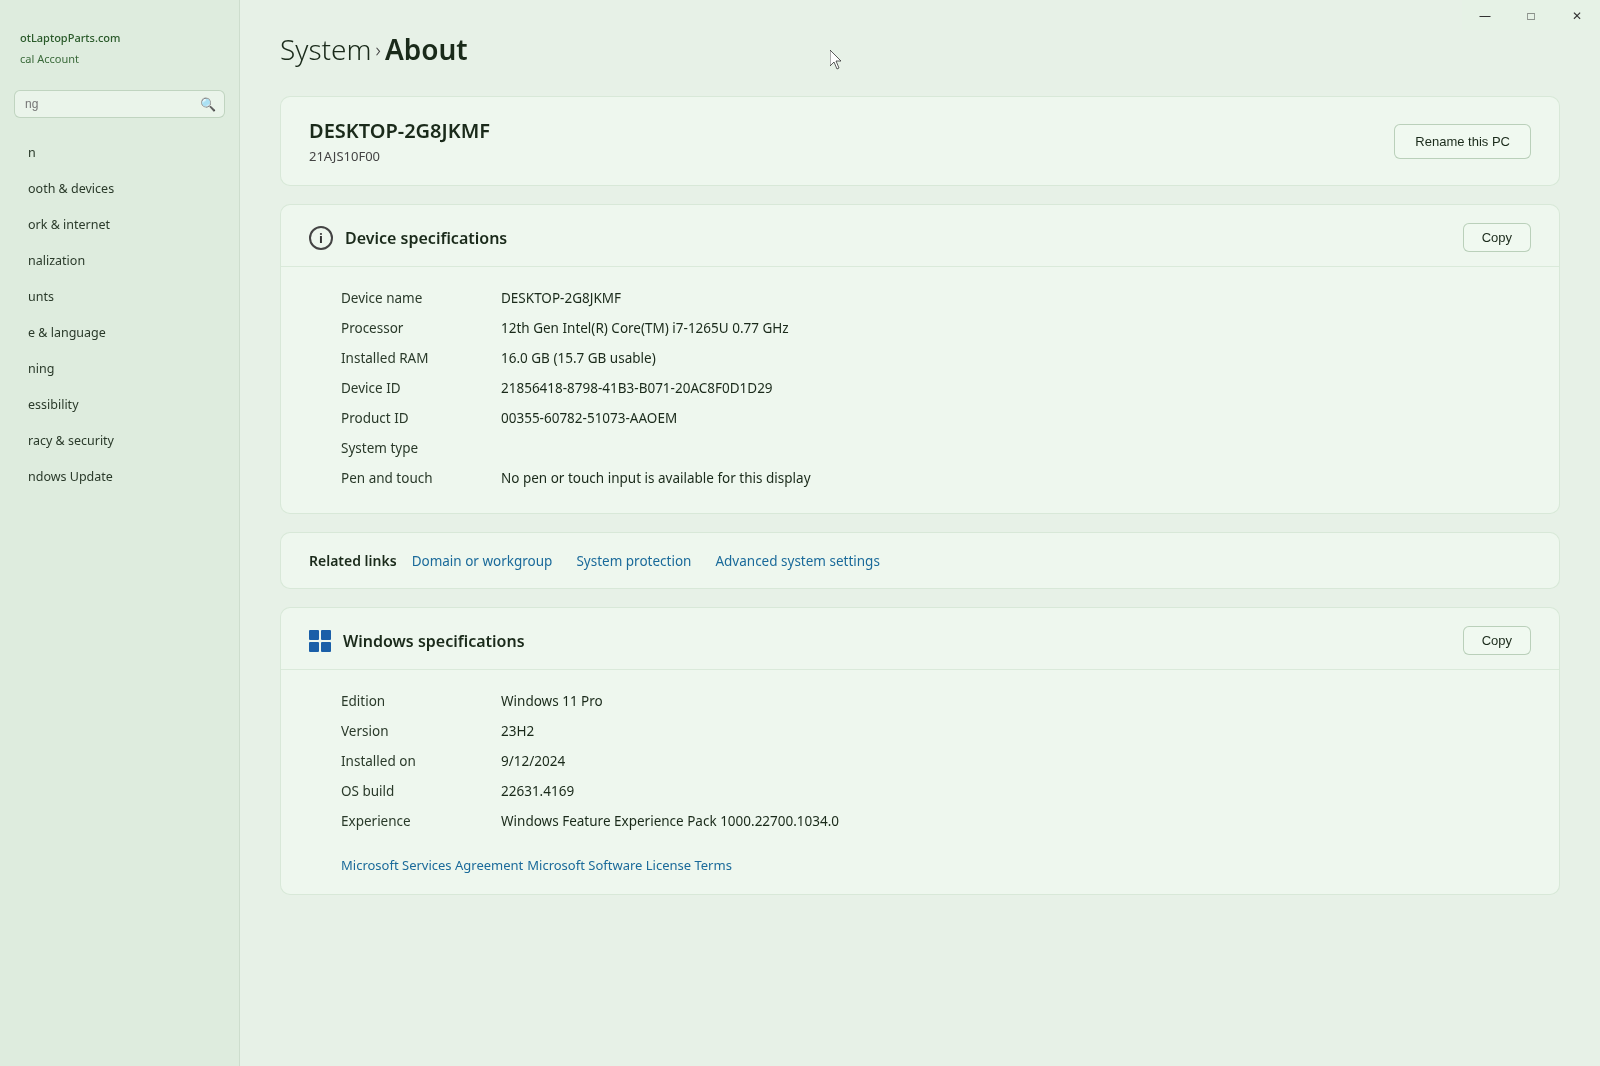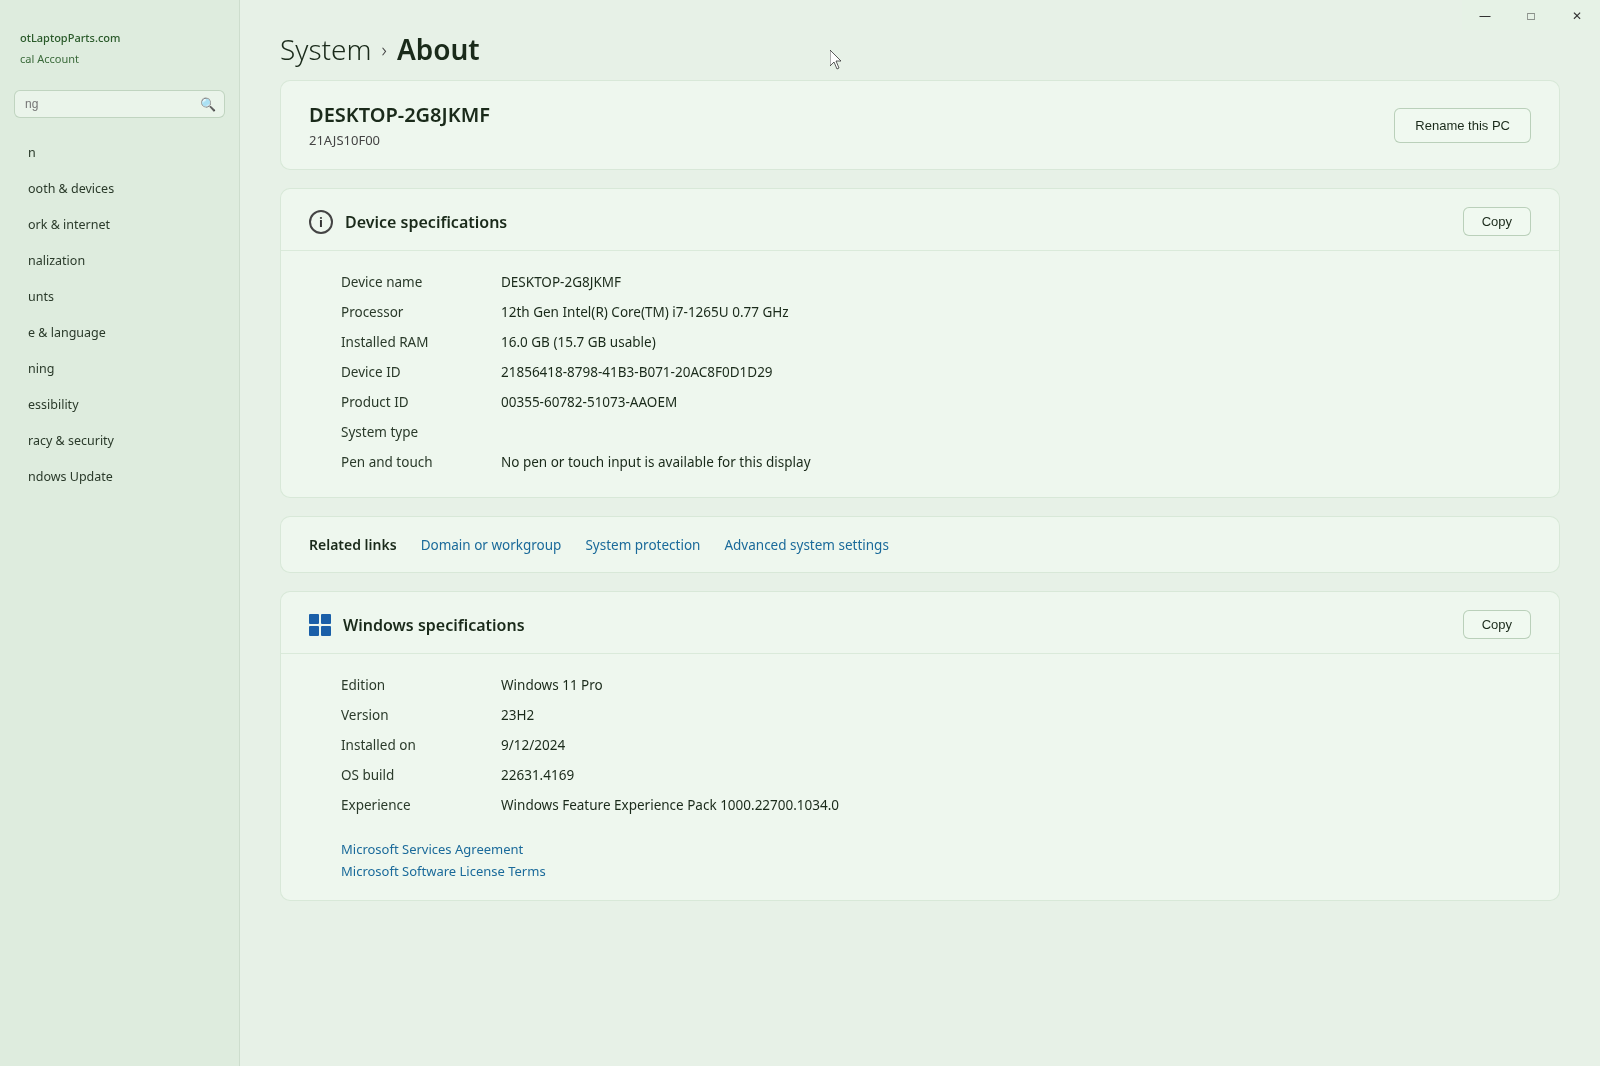--- a/index.html
+++ b/index.html
@@ -71,22 +71,22 @@
       flex: 1;
       overflow-y: auto;
       padding: 30px 40px 30px 40px;
       background: rgba(230,242,230,0.6);
     }
 
     
     .page-title {
       display: flex;
       align-items: center;
-      gap: 10px;
-      margin-bottom: 12px;
+      gap: 4px;
+      margin-bottom: 28px;
     }
     .page-title-system {
       font-size: 28px;
       font-weight: 300;
       color: #1a2a1a;
     }
     .page-title-chevron {
       font-size: 20px;
       color: #444;
       font-weight: 300;
@@ -197,21 +197,21 @@
 
     
     .related-links {
       background: rgba(240,248,240,0.75);
       border-radius: 10px;
       padding: 18px 28px;
       margin-bottom: 18px;
       border: 1px solid rgba(180,210,180,0.4);
       display: flex;
       align-items: center;
-      gap: 24px;
+      gap: 15px;
       flex-wrap: wrap;
     }
     .related-label {
       font-size: 14px;
       font-weight: 600;
       color: #1a2a1a;
     }
     .related-link {
       font-size: 13.5px;
       color: #1a6a9a;
@@ -248,21 +248,21 @@
     .windows-logo-sq {
       background: #1a5fa8;
       border-radius: 1px;
     }
     .winspecs-table {
       padding: 16px 28px 20px 60px;
     }
     .winspecs-links {
       padding: 0 28px 20px 60px;
       display: flex;
-      flex-direction: column;
+      flex-direction: row;
       gap: 4px;
     }
     .winspecs-link {
       font-size: 13px;
       color: #1a6a9a;
       cursor: pointer;
       text-decoration: none;
     }
 
     

